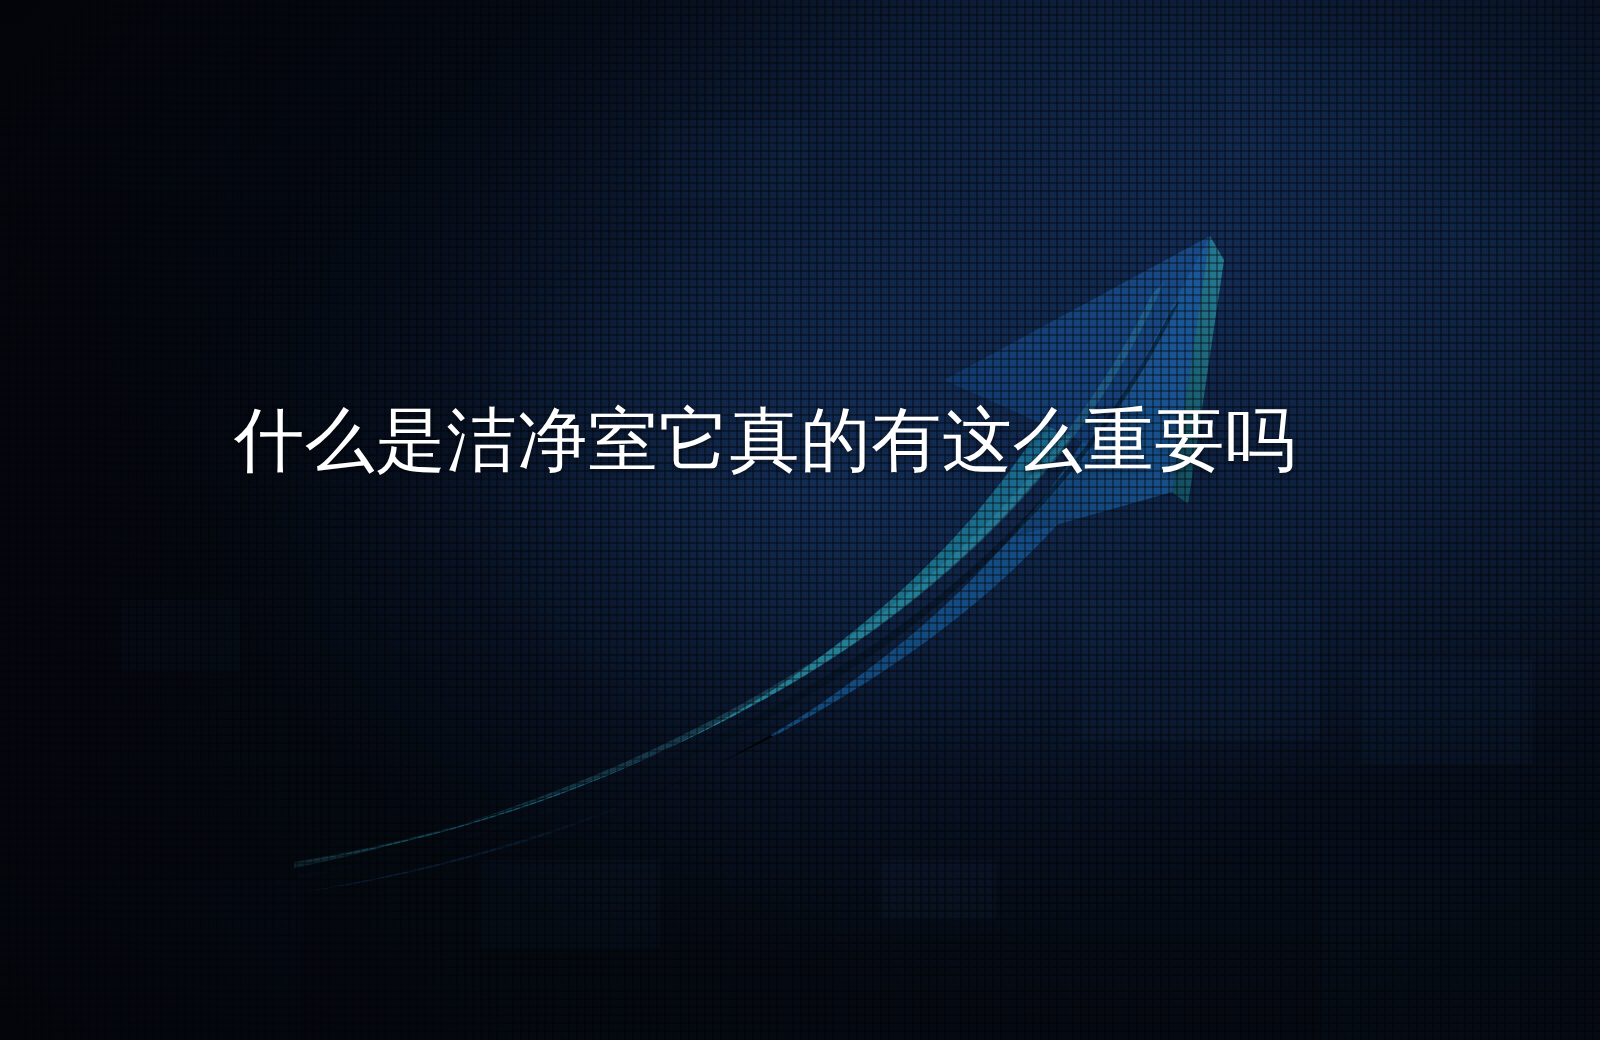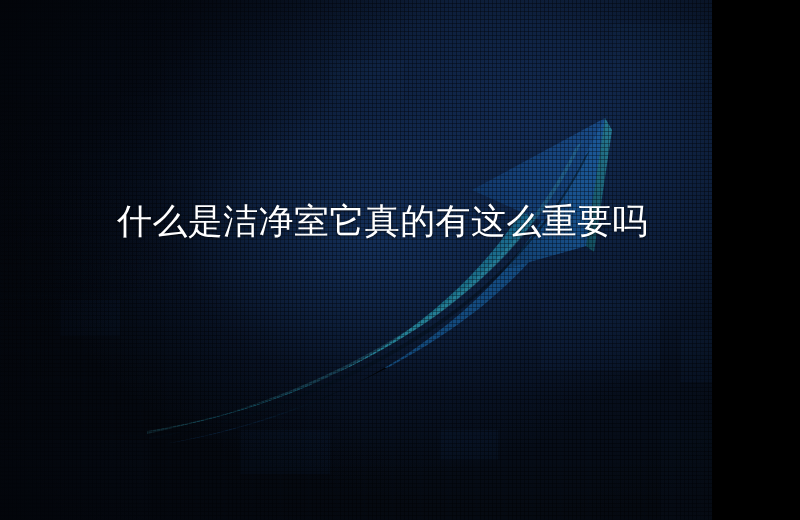--- a/index.html
+++ b/index.html
@@ -2,21 +2,21 @@
 <html><head>
 <meta charset="utf-8">
 <style>
   html, body {
     margin: 0;
     padding: 0;
     background: #000;
   }
   #stage {
     position: relative;
-    width: 712px;
+    width: 800px;
     height: 520px;
     overflow: hidden;
     font-family: "Liberation Sans", "DejaVu Sans", sans-serif;
     background: #050a12;
   }
 
   
   .bg-base {
     position: absolute;
     inset: 0;

